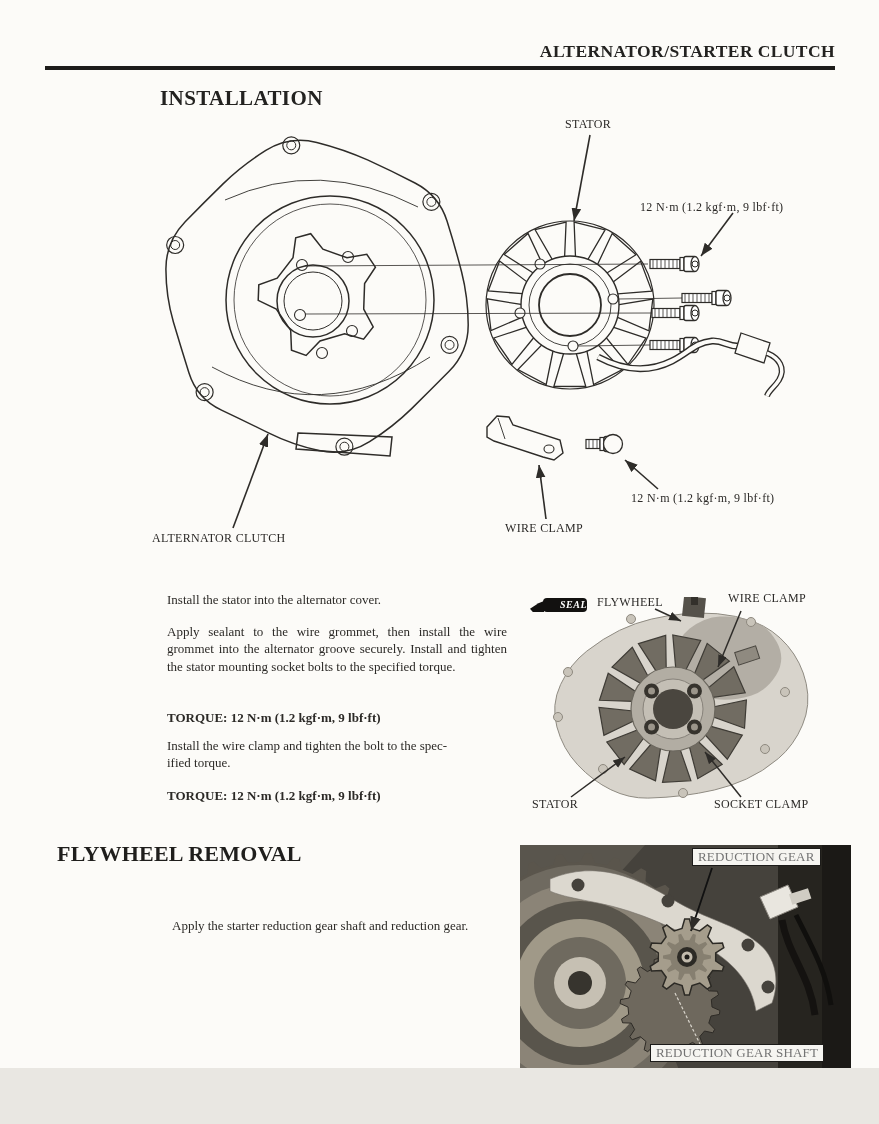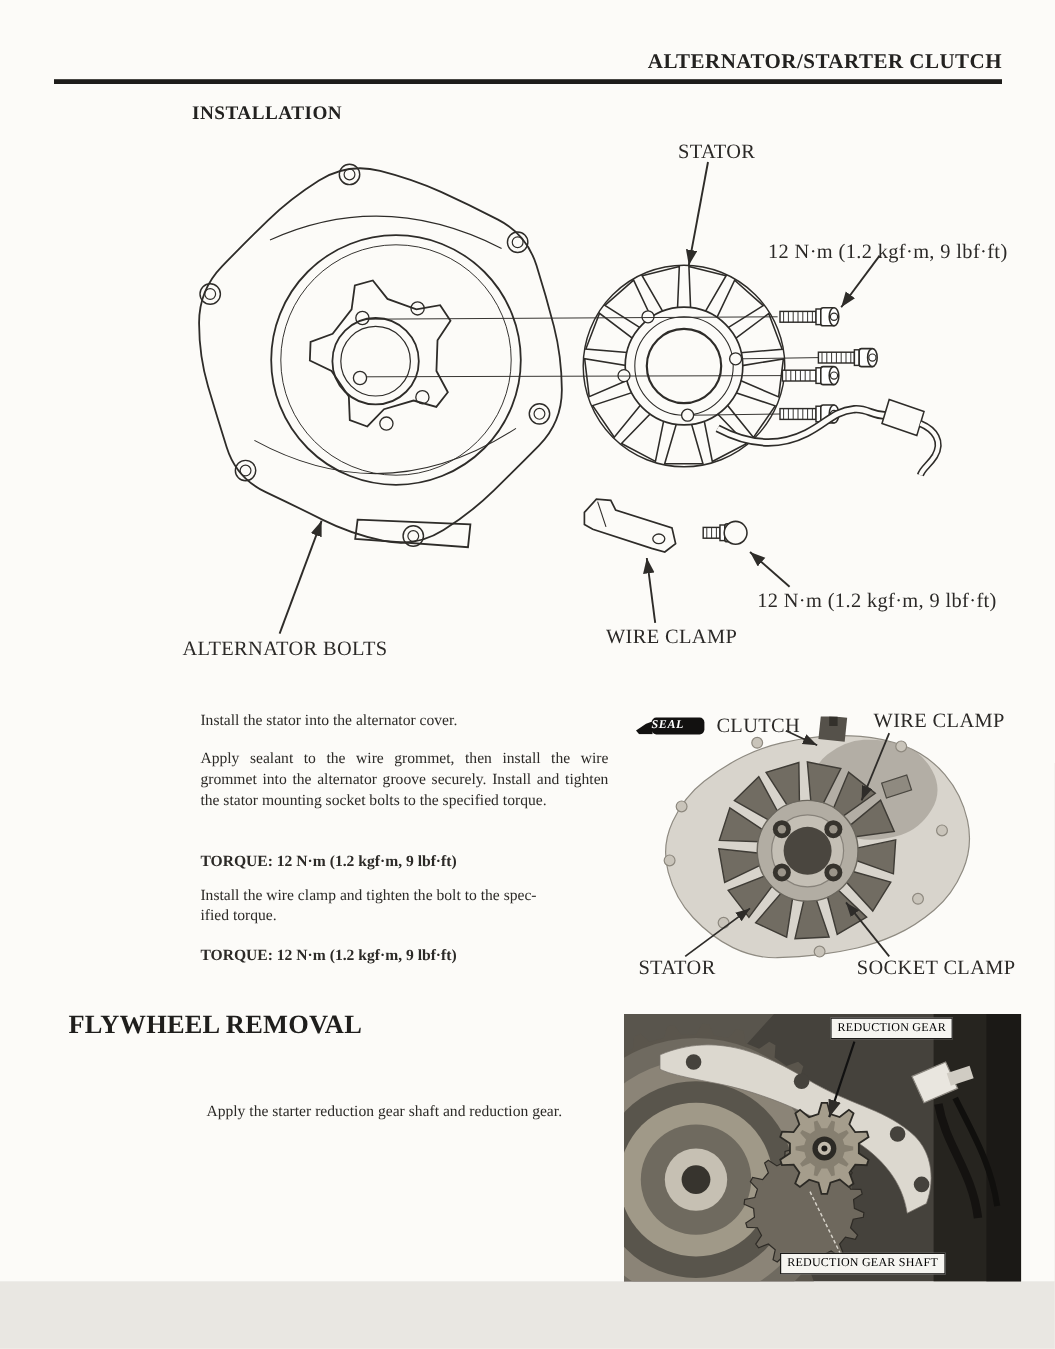--- a/index.html
+++ b/index.html
@@ -8,42 +8,42 @@
     background:#fcfbf8;overflow:hidden;
     font-family:Liberation Serif, serif;color:#2c2a27;
   }
   .header-title{
     position:absolute;left:340px;top:41px;width:495px;text-align:right;
     font-size:17.5px;font-weight:bold;letter-spacing:.4px;color:#232220;
   }
   .header-rule{position:absolute;left:45px;top:66px;width:790px;height:3.5px;background:#1d1c1a;}
   .h-install{
     position:absolute;left:160px;top:86px;
-    font-size:16px;font-weight:bold;letter-spacing:.4px;color:#232220;
+    font-size:21px;font-weight:bold;letter-spacing:.4px;color:#232220;
   }
   .h-flywheel{
     position:absolute;left:57px;top:841px;
     font-size:22px;font-weight:bold;letter-spacing:.2px;color:#1f1e1c;
   }
   .body-text{
     position:absolute;font-size:13px;line-height:17.4px;color:#2c2a27;
   }
   .jst{text-align:justify;}
   .bold{font-weight:bold;}
   .lbl{
-    position:absolute;font-size:17px;letter-spacing:.3px;color:#2b2927;white-space:nowrap;
+    position:absolute;font-size:12px;letter-spacing:.3px;color:#2b2927;white-space:nowrap;
   }
   .boxlbl{
-    position:absolute;font-size:10px;letter-spacing:.2px;color:#000000;white-space:nowrap;
+    position:absolute;font-size:13px;letter-spacing:.2px;color:#737373;white-space:nowrap;
     background:#f6f5f1;border:1.5px solid #1c1b19;padding:0 5px;line-height:16px;
   }
   .seal-badge{
     position:absolute;left:543px;top:598px;width:44px;height:14px;background:#121110;
     border-radius:4px;color:#fff;font-size:10px;font-weight:bold;font-style:italic;
-    text-align:left;line-height:14px;letter-spacing:.5px;
+    text-align:right;line-height:14px;letter-spacing:.5px;
   }
   .seal-nozzle{
     position:absolute;left:530px;top:601px;width:14px;height:11px;background:#121110;
     clip-path:polygon(0 70%,60% 20%,100% 0,100% 100%,20% 100%);
   }
   .footer-rule{position:absolute;left:55px;top:1091px;width:780px;height:3px;background:#1d1c1a;}
   .page-num{
     position:absolute;left:720px;top:1095px;width:117px;text-align:right;
     font-size:26px;font-weight:bold;color:#1c1b19;letter-spacing:.5px;
   }
@@ -208,21 +208,21 @@
         <line x1="233" y1="423" x2="268" y2="329" marker-end="url(#ah)"></line>
         <line x1="546" y1="414" x2="539" y2="360" marker-end="url(#ah)"></line>
         <line x1="658" y1="384" x2="625" y2="355" marker-end="url(#ah)"></line>
       </g>
     </svg>
 
   <div class="lbl" style="left:565px;top:117px">STATOR</div>
   <div class="lbl" style="left:640px;top:200px">12 N·m (1.2 kgf·m, 9 lbf·ft)</div>
   <div class="lbl" style="left:631px;top:491px">12 N·m (1.2 kgf·m, 9 lbf·ft)</div>
   <div class="lbl" style="left:505px;top:521px">WIRE CLAMP</div>
-  <div class="lbl" style="left:152px;top:531px">ALTERNATOR BOLTS</div>
+  <div class="lbl" style="left:152px;top:531px">ALTERNATOR CLUTCH</div>
 
   <div class="body-text jst" style="left:167px;top:623px;width:340px">Apply sealant to the wire grommet, then install the wire grommet into the alternator groove securely. Install and tighten the stator mounting socket bolts to the specified torque.</div>
   <div class="body-text" style="left:167px;top:591px">Install the stator into the alternator cover.</div>
   <div class="body-text bold" style="left:167px;top:709px">TORQUE: 12 N·m (1.2 kgf·m, 9 lbf·ft)</div>
   <div class="body-text" style="left:167px;top:737px"><span>Install the wire clamp and tighten the bolt to the spec-</span><br><span>ified torque.</span></div>
   <div class="body-text bold" style="left:167px;top:787px">TORQUE: 12 N·m (1.2 kgf·m, 9 lbf·ft)</div>
 
   <svg id="photo1" style="left:533px;top:597px" width="296" height="216" viewBox="0 0 296 216">
       <path d="M 273.2 86.5 Q 278.0 108.0 269.4 128.2 Q 260.9 148.4 245.3 161.6 Q 229.7 174.8 213.3 182.1 Q 197.0 189.4 181.3 193.0 Q 165.6 196.6 149.7 198.6 Q 133.7 200.6 114.8 201.1 Q 96.0 201.5 77.8 192.7 Q 59.6 183.8 44.7 167.8 Q 29.7 151.8 23.9 129.9 Q 18.0 108.0 27.6 87.5 Q 37.2 67.0 53.8 54.1 Q 70.3 41.2 86.4 33.4 Q 102.5 25.7 118.3 22.1 Q 134.2 18.4 150.3 16.9 Q 166.3 15.4 184.2 16.7 Q 202.0 17.9 221.2 25.0 Q 240.4 32.2 254.4 48.5 Q 268.4 64.9 273.2 86.5 Z" fill="#d8d4cc" stroke="#8f8b82" stroke-width="1"></path>
       <path d="M 243.9 45.3 Q 253.0 62.0 243.2 78.1 Q 233.3 94.1 217.8 98.8 Q 202.3 103.4 187.1 102.6 Q 172.0 101.8 159.1 90.8 Q 146.1 79.8 144.3 61.3 Q 142.4 42.8 156.7 31.6 Q 171.0 20.4 186.8 19.5 Q 202.6 18.7 218.7 23.6 Q 234.8 28.6 243.9 45.3 Z" fill="#a7a298" opacity="0.75"></path>
@@ -264,21 +264,21 @@
       <g stroke="#2e2c29" stroke-width="1.5" fill="none">
         <line x1="122" y1="12" x2="148" y2="24" marker-end="url(#ah)"></line>
         <line x1="208" y1="14" x2="185" y2="70" marker-end="url(#ah)"></line>
         <line x1="38" y1="200" x2="92" y2="160" marker-end="url(#ah)"></line>
         <line x1="208" y1="200" x2="172" y2="155" marker-end="url(#ah)"></line>
       </g>
     </svg>
 
   <div class="seal-nozzle"></div>
   <div class="seal-badge">SEAL</div>
-  <div class="lbl" style="left:597px;top:595px">CLUTCH</div>
+  <div class="lbl" style="left:597px;top:595px">FLYWHEEL</div>
   <div class="lbl" style="left:728px;top:591px">WIRE CLAMP</div>
   <div class="lbl" style="left:532px;top:797px">STATOR</div>
   <div class="lbl" style="left:714px;top:797px">SOCKET CLAMP</div>
 
   <div class="h-flywheel">FLYWHEEL REMOVAL</div>
   <div class="body-text" style="left:172px;top:917px;width:344px">Apply the starter reduction gear shaft and reduction gear.</div>
 
   <svg id="photo2" style="left:520px;top:845px" width="331" height="225" viewBox="0 0 331 225">
       <rect x="0" y="0" width="331" height="225" fill="#45423c"></rect>
       <polygon points="0,0 125,0 60,72 0,96" fill="#59554d"></polygon>

